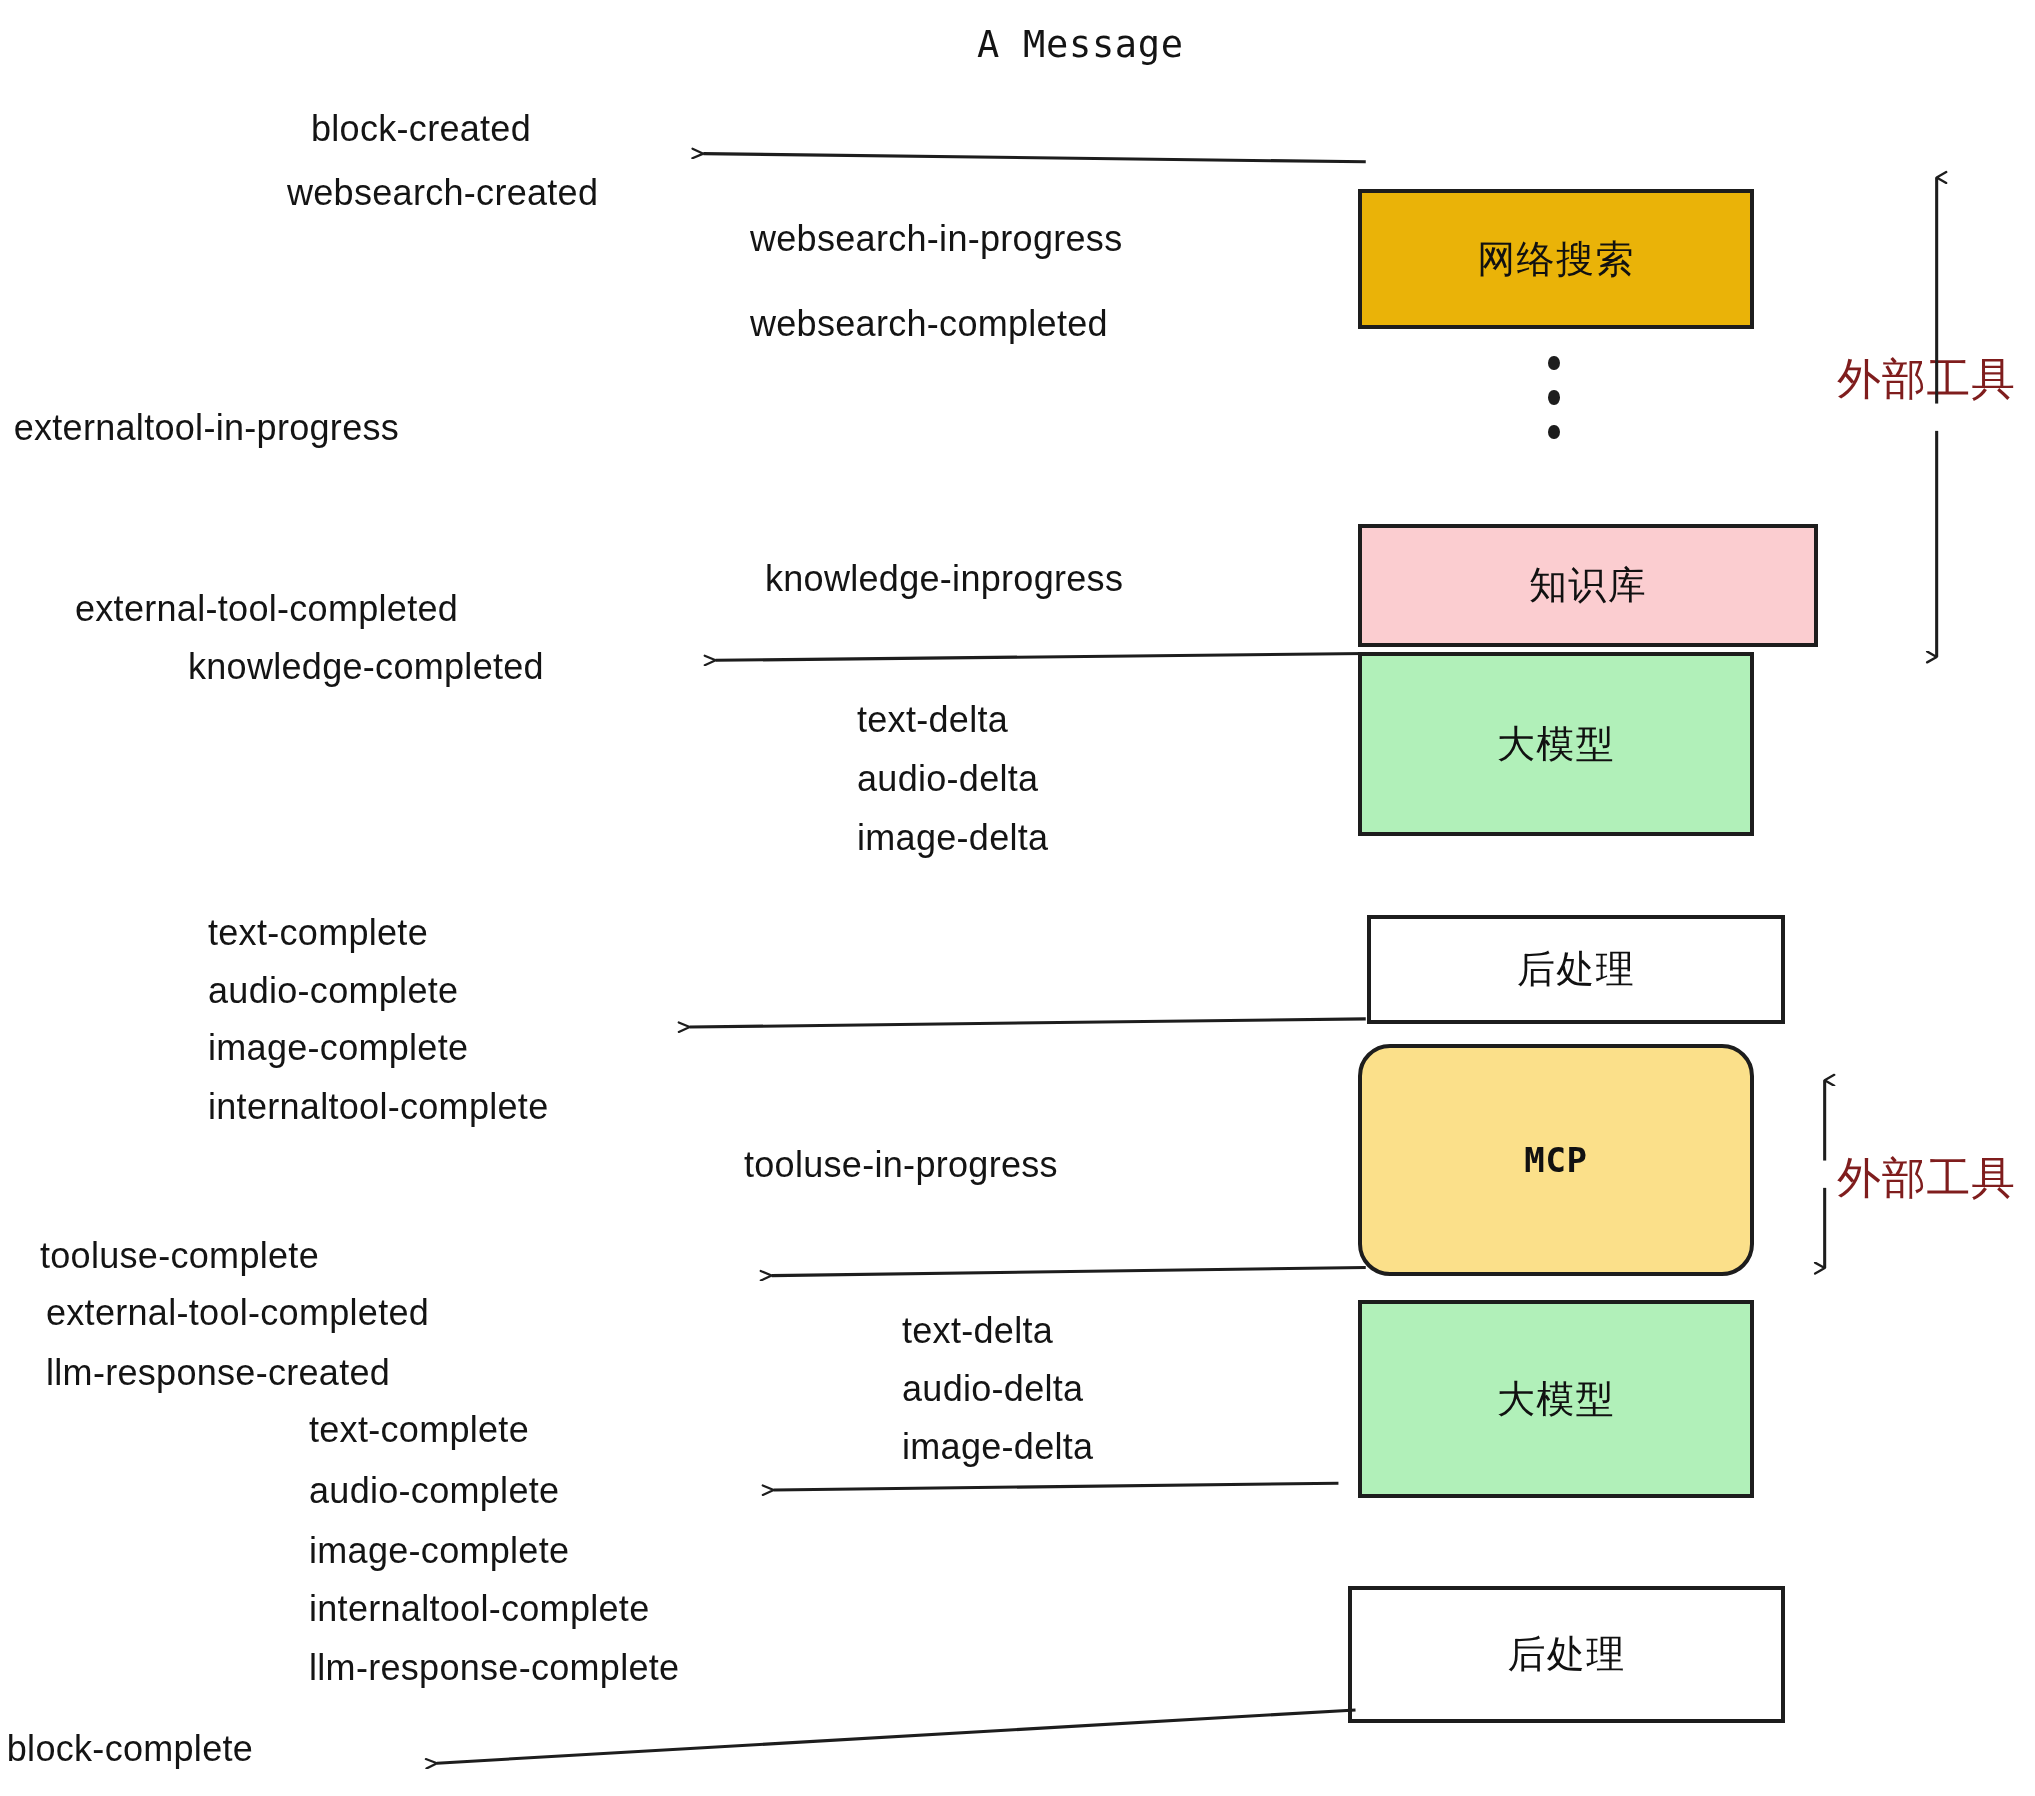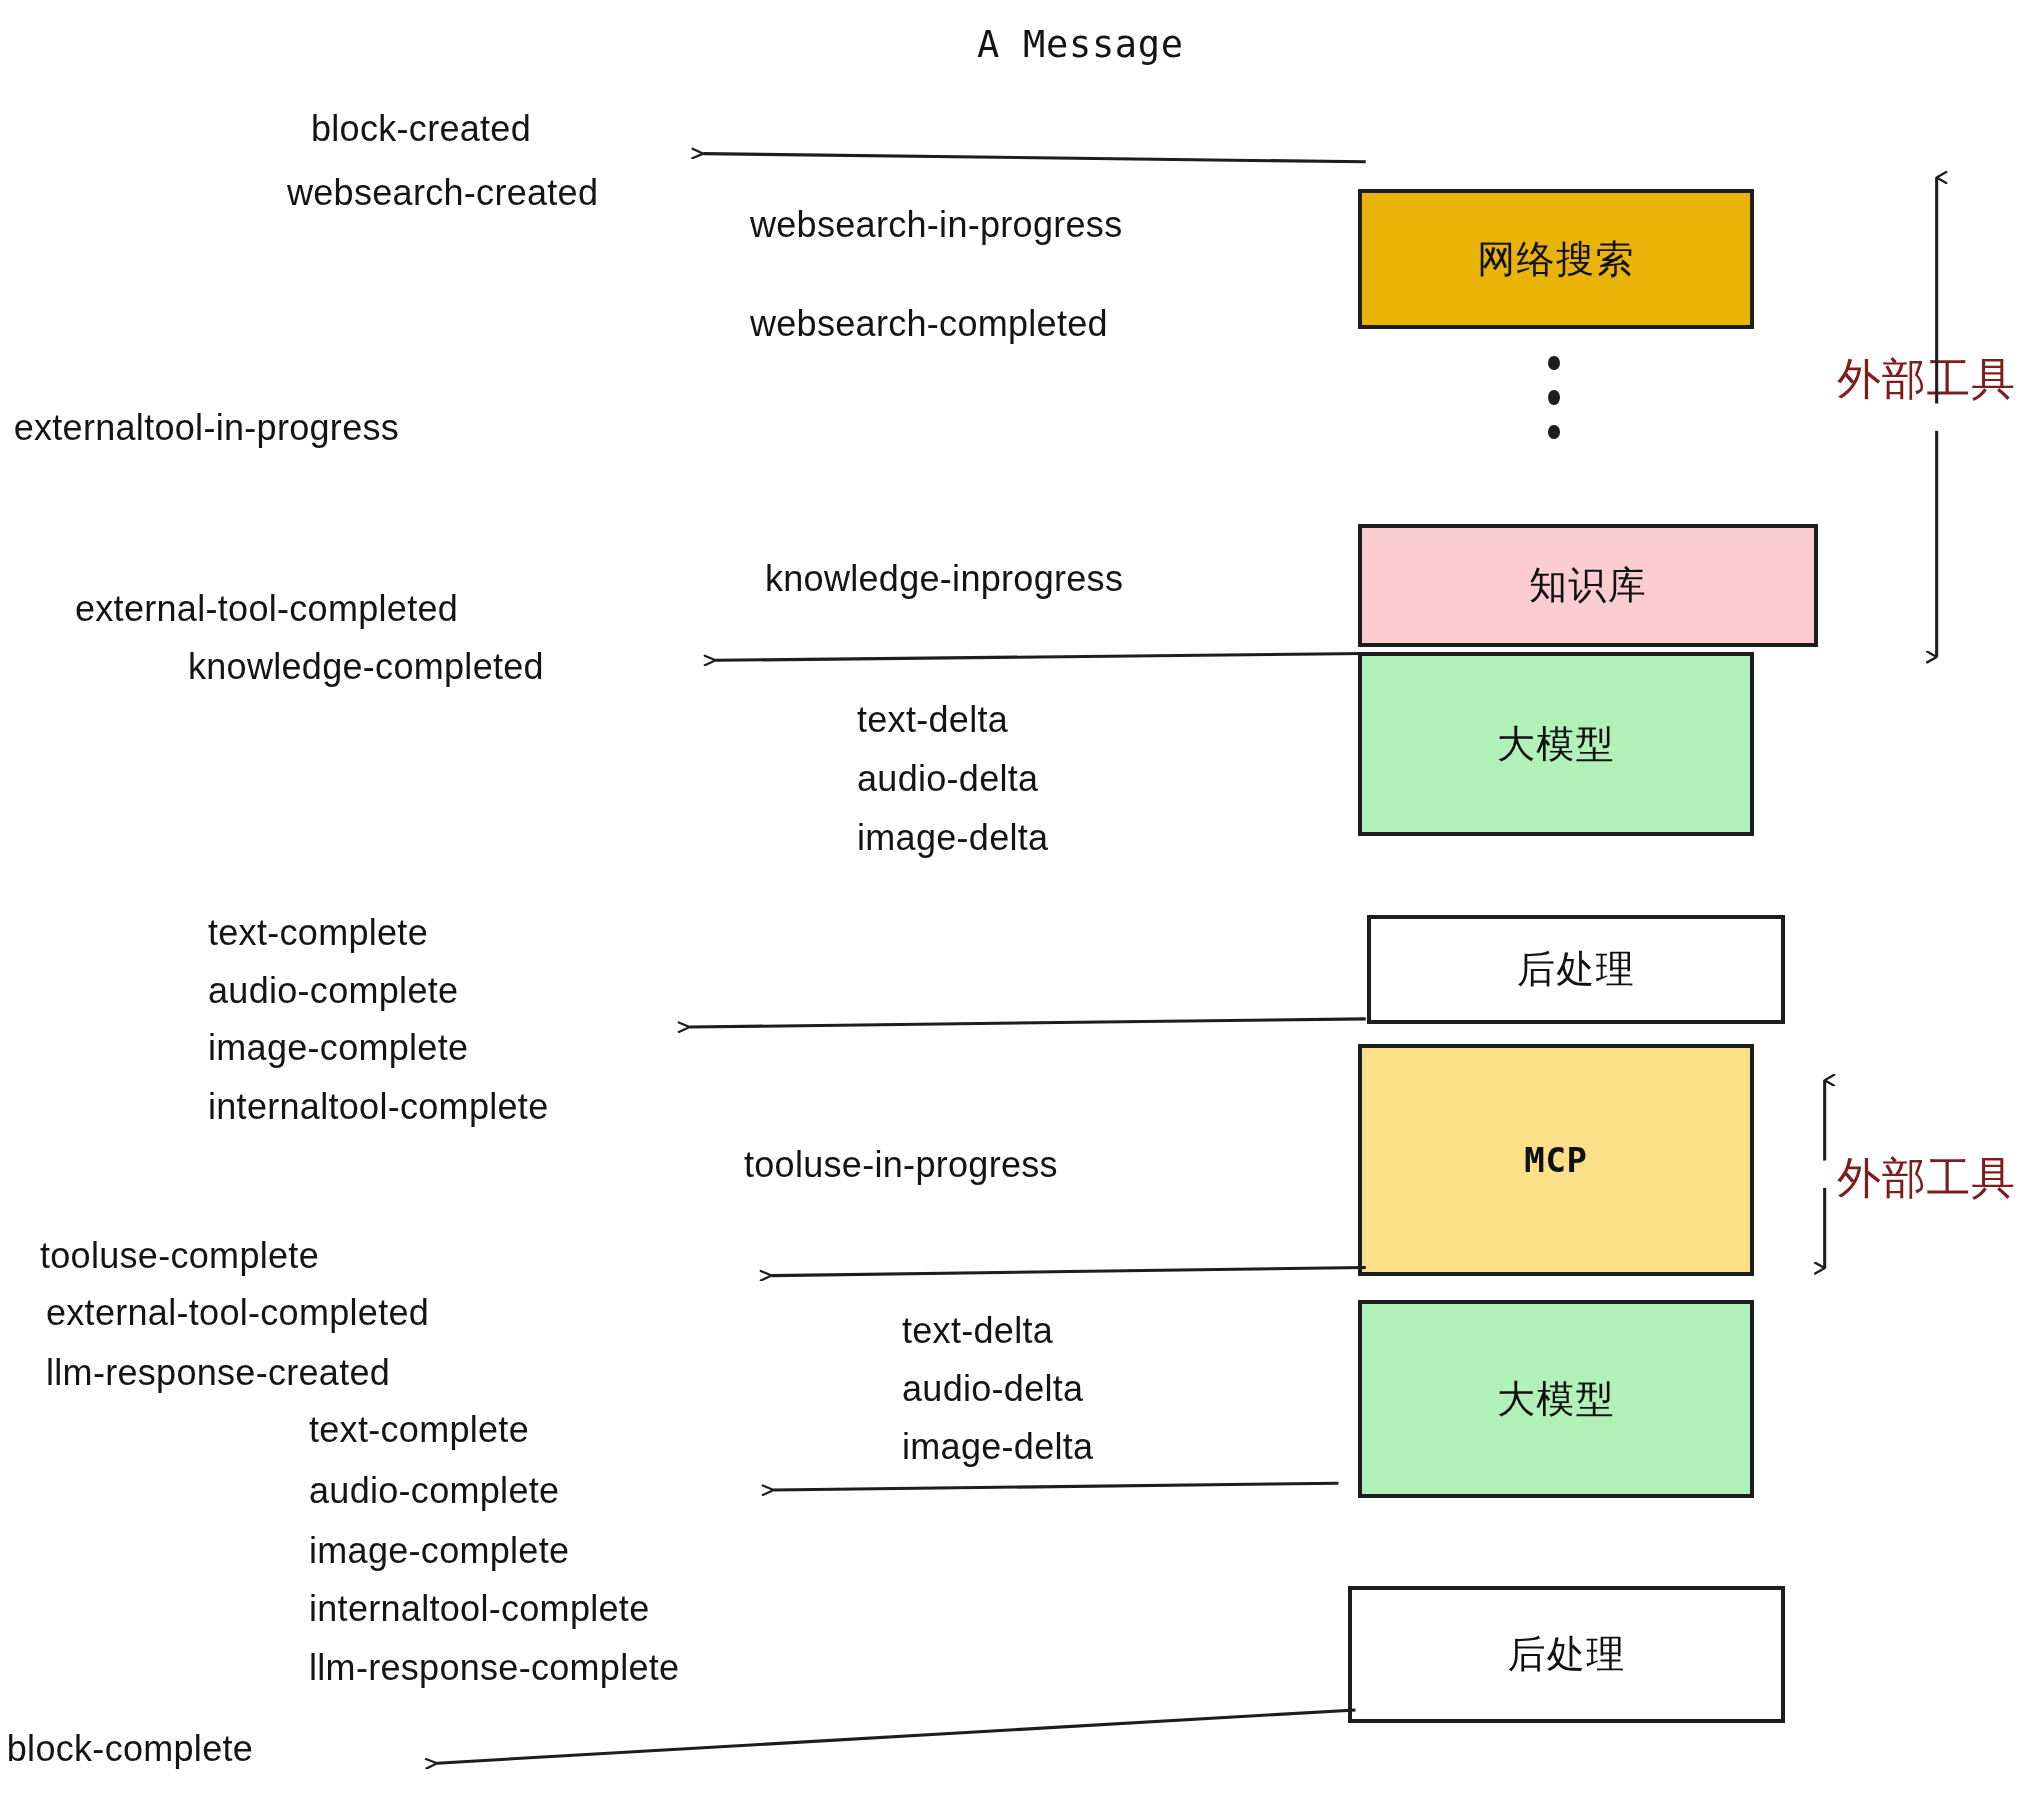--- a/index.html
+++ b/index.html
@@ -85,21 +85,21 @@
 </head>
 <body>
 
 <div id="stage">
 
   <div class="title" style="left:977px; top:8.2px;">A Message</div>
 
   <div id="events-layer">
       <div class="evt" style="left: 311px; top: 96px;">block-created</div>
       <div class="evt" style="left: 287px; top: 160px;">websearch-created</div>
-      <div class="evt" style="left: 750px; top: 192px;">websearch-in-progress</div>
+      <div class="evt" style="left: 750px; top: 206px;">websearch-in-progress</div>
       <div class="evt" style="left: 750px; top: 291px;">websearch-completed</div>
       <div class="evt" style="left: 13.7px; top: 395px;">externaltool-in-progress</div>
       <div class="evt" style="left: 765px; top: 546px;">knowledge-inprogress</div>
       <div class="evt" style="left: 75px; top: 576px;">external-tool-completed</div>
       <div class="evt" style="left: 188px; top: 634px;">knowledge-completed</div>
       <div class="evt" style="left: 857px; top: 687px;">text-delta</div>
       <div class="evt" style="left: 857px; top: 746px;">audio-delta</div>
       <div class="evt" style="left: 857px; top: 805px;">image-delta</div>
       <div class="evt" style="left: 208px; top: 900px;">text-complete</div>
       <div class="evt" style="left: 208px; top: 958px;">audio-complete</div>
@@ -118,21 +118,21 @@
       <div class="evt" style="left: 309px; top: 1576px;">internaltool-complete</div>
       <div class="evt" style="left: 309px; top: 1635px;">llm-response-complete</div>
       <div class="evt" style="left: 6.8px; top: 1716px;">block-complete</div>
     </div>
 
   <div id="nodes-layer">
       <div class="node" style="left: 1358px; top: 174px; width: 396px; height: 140px; background: #eab308;">网络搜索</div>
       <div class="node" style="left: 1358px; top: 509px; width: 460px; height: 123px; background: rgb(251, 205, 208);">知识库</div>
       <div class="node" style="left: 1358px; top: 637px; width: 396px; height: 184px; background: rgb(177, 240, 185);">大模型</div>
       <div class="node" style="left: 1367px; top: 900px; width: 418px; height: 109px; background: rgb(255, 255, 255);">后处理</div>
-      <div class="node mcp-label" style="left: 1358px; top: 1029px; width: 396px; height: 232px; background: rgb(251, 224, 138);">MCP</div>
+      <div class="node mcp-label" style="left: 1358px; top: 1029px; width: 396px; height: 232px; background: rgb(251, 224, 138); border-radius: 32px;">MCP</div>
       <div class="node" style="left: 1358px; top: 1285px; width: 396px; height: 198px; background: rgb(177, 240, 185);">大模型</div>
       <div class="node" style="left: 1348px; top: 1571px; width: 437px; height: 137px; background: rgb(255, 255, 255);">后处理</div>
     </div>
 
   <div id="group-layer">
       <div class="grouplabel" style="left: 1837px; top: 335px;">外部工具</div>
       <div class="grouplabel" style="left: 1837px; top: 1134px;">外部工具</div>
     </div>
 
   <div class="dots" style="left:1547px; top:341px; width:13.7px; height:83px;">

